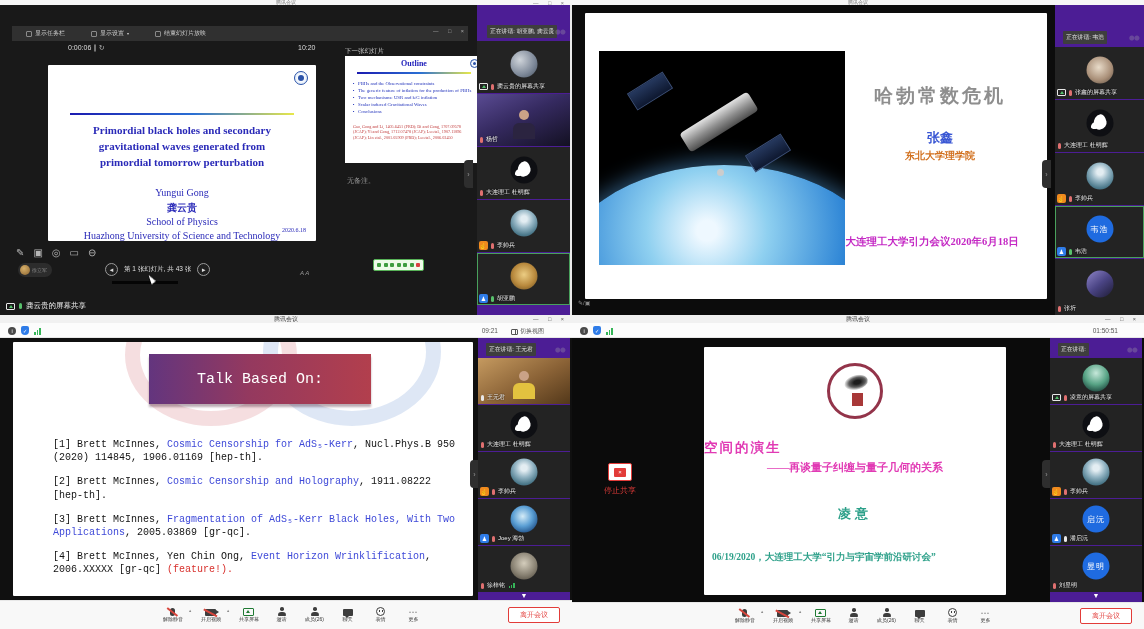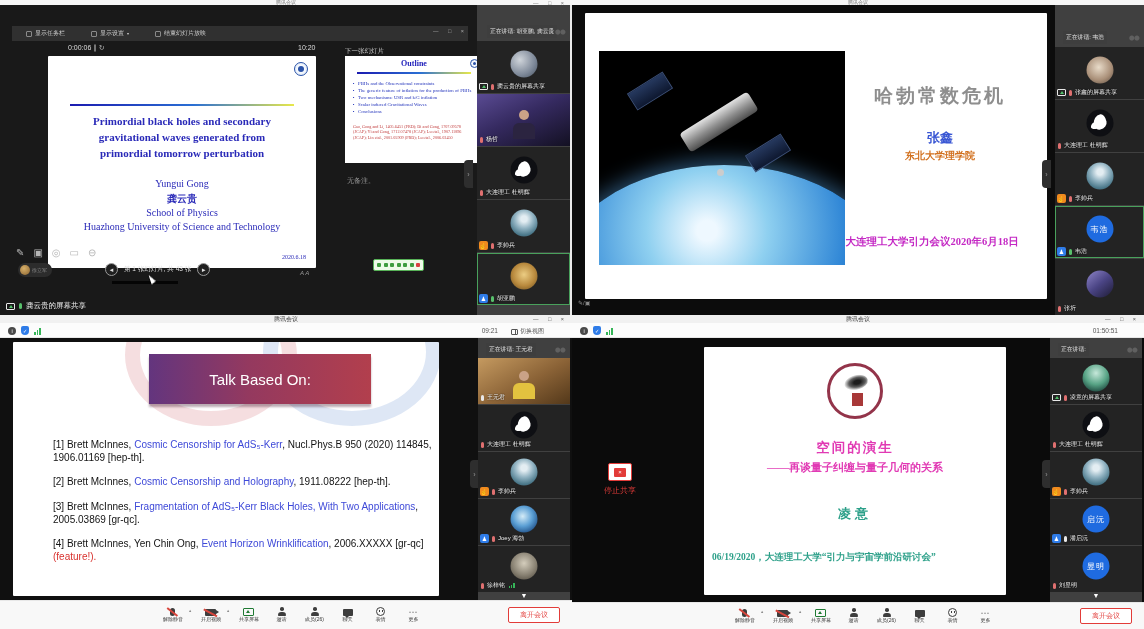--- a/index.html
+++ b/index.html
@@ -15,21 +15,21 @@
 .stShield{width:8px;height:9px;background:#2f7ce8;border-radius:2px 2px 4px 4px;color:#fff;font-size:5px;display:flex;align-items:center;justify-content:center}
 .stSig{display:flex;align-items:flex-end;gap:1px;height:8px}
 .stSig b{width:1.5px;background:#35b558;display:block}
 .timeTxt{font-size:6.5px;color:#555;line-height:15px}
 .swIc{width:7px;height:6px;border:1px solid #555;border-radius:1px;position:relative}
 .swIc::after{content:"";position:absolute;left:2.5px;top:0;bottom:0;width:1px;background:#555}
 .fsIc{width:8px;height:8px;position:relative}
 .fsIc::before{content:"";position:absolute;left:0;top:0;width:3px;height:3px;border-left:1px solid #555;border-top:1px solid #555}
 .fsIc::after{content:"";position:absolute;right:0;bottom:0;width:3px;height:3px;border-right:1px solid #555;border-bottom:1px solid #555}
 
-.sb{position:absolute;background:#404040}
+.sb{position:absolute;background:#4c1d95}
 .hchip{position:absolute;background:#3e3e3e;height:13px;display:flex;align-items:center;padding:0 3px;font-size:5.8px;color:#e3e3e3;white-space:nowrap;overflow:hidden;max-width:82px;border-radius:1px}
 .wm{position:absolute;opacity:.3;width:16px;height:11px;background:radial-gradient(circle at 30% 55%,#aaa 0 2px,transparent 3px),radial-gradient(circle at 62% 55%,#aaa 0 2px,transparent 3px)}
 .tile{position:absolute;left:0;background:#232323;overflow:hidden;width:100%}
 .tile.act{outline:1px solid #49a15c;outline-offset:-1px}
 .lab{position:absolute;left:2px;bottom:2px;display:flex;align-items:center;gap:2px;max-width:86px}
 .nm{font-size:6px;color:#f2f2f2;white-space:nowrap;overflow:hidden;text-shadow:0 0 2px #000}
 .bdg{width:9px;height:9px;border-radius:2px;display:flex;align-items:center;justify-content:center;font-size:6px;color:#fff;flex:none}
 .bh{background:#f08a1e}.bu{background:#2f7ce8}
 .mic{width:3px;height:6px;border-radius:1.5px;background:#e07070;position:relative;flex:none;margin:0 1px}
 .mic.g{background:#58c16c}.mic.w{background:#e8e8e8}
@@ -142,21 +142,21 @@
     <span class="ptool">
         <i></i>
         <span>结束幻灯片放映</span>
       </span>
   </div>
   <div class="winctl" style="right:104px;top:28px;color:#aaa">— □ ×</div>
 
   <div class="ab" style="left:68px;top:44px;font-size:7px;color:#ddd"><span>0:00:06</span> <span style="color:#bbb">∥</span> <span style="color:#bbb">↻</span></div>
   <div class="ab" style="left:298px;top:44px;font-size:7px;color:#ddd">10:20</div>
 
-  <div class="slideM" style="left:48px;top:56px;width:268px;height:212px">
+  <div class="slideM" style="left:48px;top:65px;width:268px;height:176px">
     <span class="hustLogo" style="right:8px;top:6px;width:14px;height:14px"></span>
     <span class="rule" style="left:22px;right:22px;top:48px"></span>
     <div class="mtitle" style="top:58px">
       <div>Primordial black holes and secondary</div>
       <div>gravitational waves generated from</div>
       <div>primordial tomorrow perturbation</div>
     </div>
     <div class="mline" style="top:122px">Yungui Gong</div>
     <div class="mline" style="top:136px;font-weight:700">龚云贵</div>
     <div class="mline" style="top:151px">School of Physics</div>
@@ -349,21 +349,21 @@
     </div>
     <span class="ab timeTxt" style="right:74px;top:0">09:21</span>
     <span class="ab" style="right:28px;top:4px;display:flex;align-items:center;gap:2px">
         <span class="swIc"></span>
         <span style="font-size:6px;color:#555">切换视图</span>
       </span>
     <span class="ab fsIc" style="right:8px;top:4px"></span>
   </div>
   <div class="ab" style="left:0;top:23px;width:572px;height:262px;background:#101010"></div>
 
-  <div class="slideM" style="left:13px;top:27px;width:426px;height:254px;overflow:hidden;font-family:Liberation Sans, sans-serif">
+  <div class="slideM" style="left:13px;top:27px;width:460px;height:254px;overflow:hidden;font-family:Liberation Mono, monospace">
     <span class="ring" style="left:112px;top:-58px;width:172px;height:142px;border:15px solid rgba(195,62,72,.17)"></span>
     <span class="ring" style="left:250px;top:-64px;width:178px;height:148px;border:15px solid rgba(62,112,198,.17)"></span>
     <div class="banner" style="left:136px;top:12px;width:222px;height:50px">
         <span>Talk Based On:</span>
       </div>
     <div class="ab" style="left:40px;top:96px;width:404px">
       <p class="ref"><span>[1] Brett McInnes, </span><span class="lk">Cosmic Censorship for AdS₅-Kerr</span><span>, Nucl.Phys.B 950 (2020) 114845, 1906.01169 [hep-th].</span></p>
       <p class="ref"><span>[2] Brett McInnes, </span><span class="lk">Cosmic Censorship and Holography</span><span>, 1911.08222 [hep-th].</span></p>
       <p class="ref"><span>[3] Brett McInnes, </span><span class="lk">Fragmentation of AdS₅-Kerr Black Holes, With Two Applications</span><span>, 2005.03869 [gr-qc].</span></p>
       <p class="ref"><span>[4] Brett McInnes, Yen Chin Ong, </span><span class="lk">Event Horizon Wrinklification</span><span>, 2006.XXXXX [gr-qc] </span><span class="rd">(feature!).</span></p>
@@ -502,21 +502,21 @@
 
   <div class="ab" style="left:24px;top:148px;width:48px;text-align:center">
     <div class="stopBox" style="margin:0 auto">
         <span class="stopIn">×</span>
       </div>
     <div style="color:#e23c39;font-size:8px;margin-top:4px">停止共享</div>
   </div>
 
   <div class="slideM" style="left:132px;top:32px;width:302px;height:248px">
     <span class="seal" style="left:123px;top:16px"></span>
-    <div class="ab cjkKai" style="left:0;right:0;top:92px;text-align:center;font-size:13.5px;letter-spacing:2px;color:#e13ab4;font-weight:700">空间的演生</div>
+    <div class="ab cjkKai" style="left:0;right:0;top:92px;font-size:13.5px;letter-spacing:2px;color:#e13ab4;font-weight:700">空间的演生</div>
     <div class="ab cjkKai" style="left:0;right:0;top:113px;text-align:center;font-size:11px;color:#e13ab4;font-weight:700">——再谈量子纠缠与量子几何的关系</div>
     <div class="ab cjkKai" style="left:0;right:0;top:158px;text-align:center;font-size:13px;letter-spacing:4px;color:#2ca089;font-weight:700">凌意</div>
     <div class="ab cjkKai" style="left:8px;right:8px;top:204px;text-align:left;font-size:9.5px;color:#2ca089;font-weight:700">06/19/2020，大连理工大学“引力与宇宙学前沿研讨会”</div>
   </div>
 
   <div class="hdl" style="left:470px;top:145px">›</div>
 
   <div class="sb" style="left:478px;top:23px;width:92px;height:264px">
     <div class="hchip" style="left:8px;top:5px">
         <span>正在讲话:</span>

